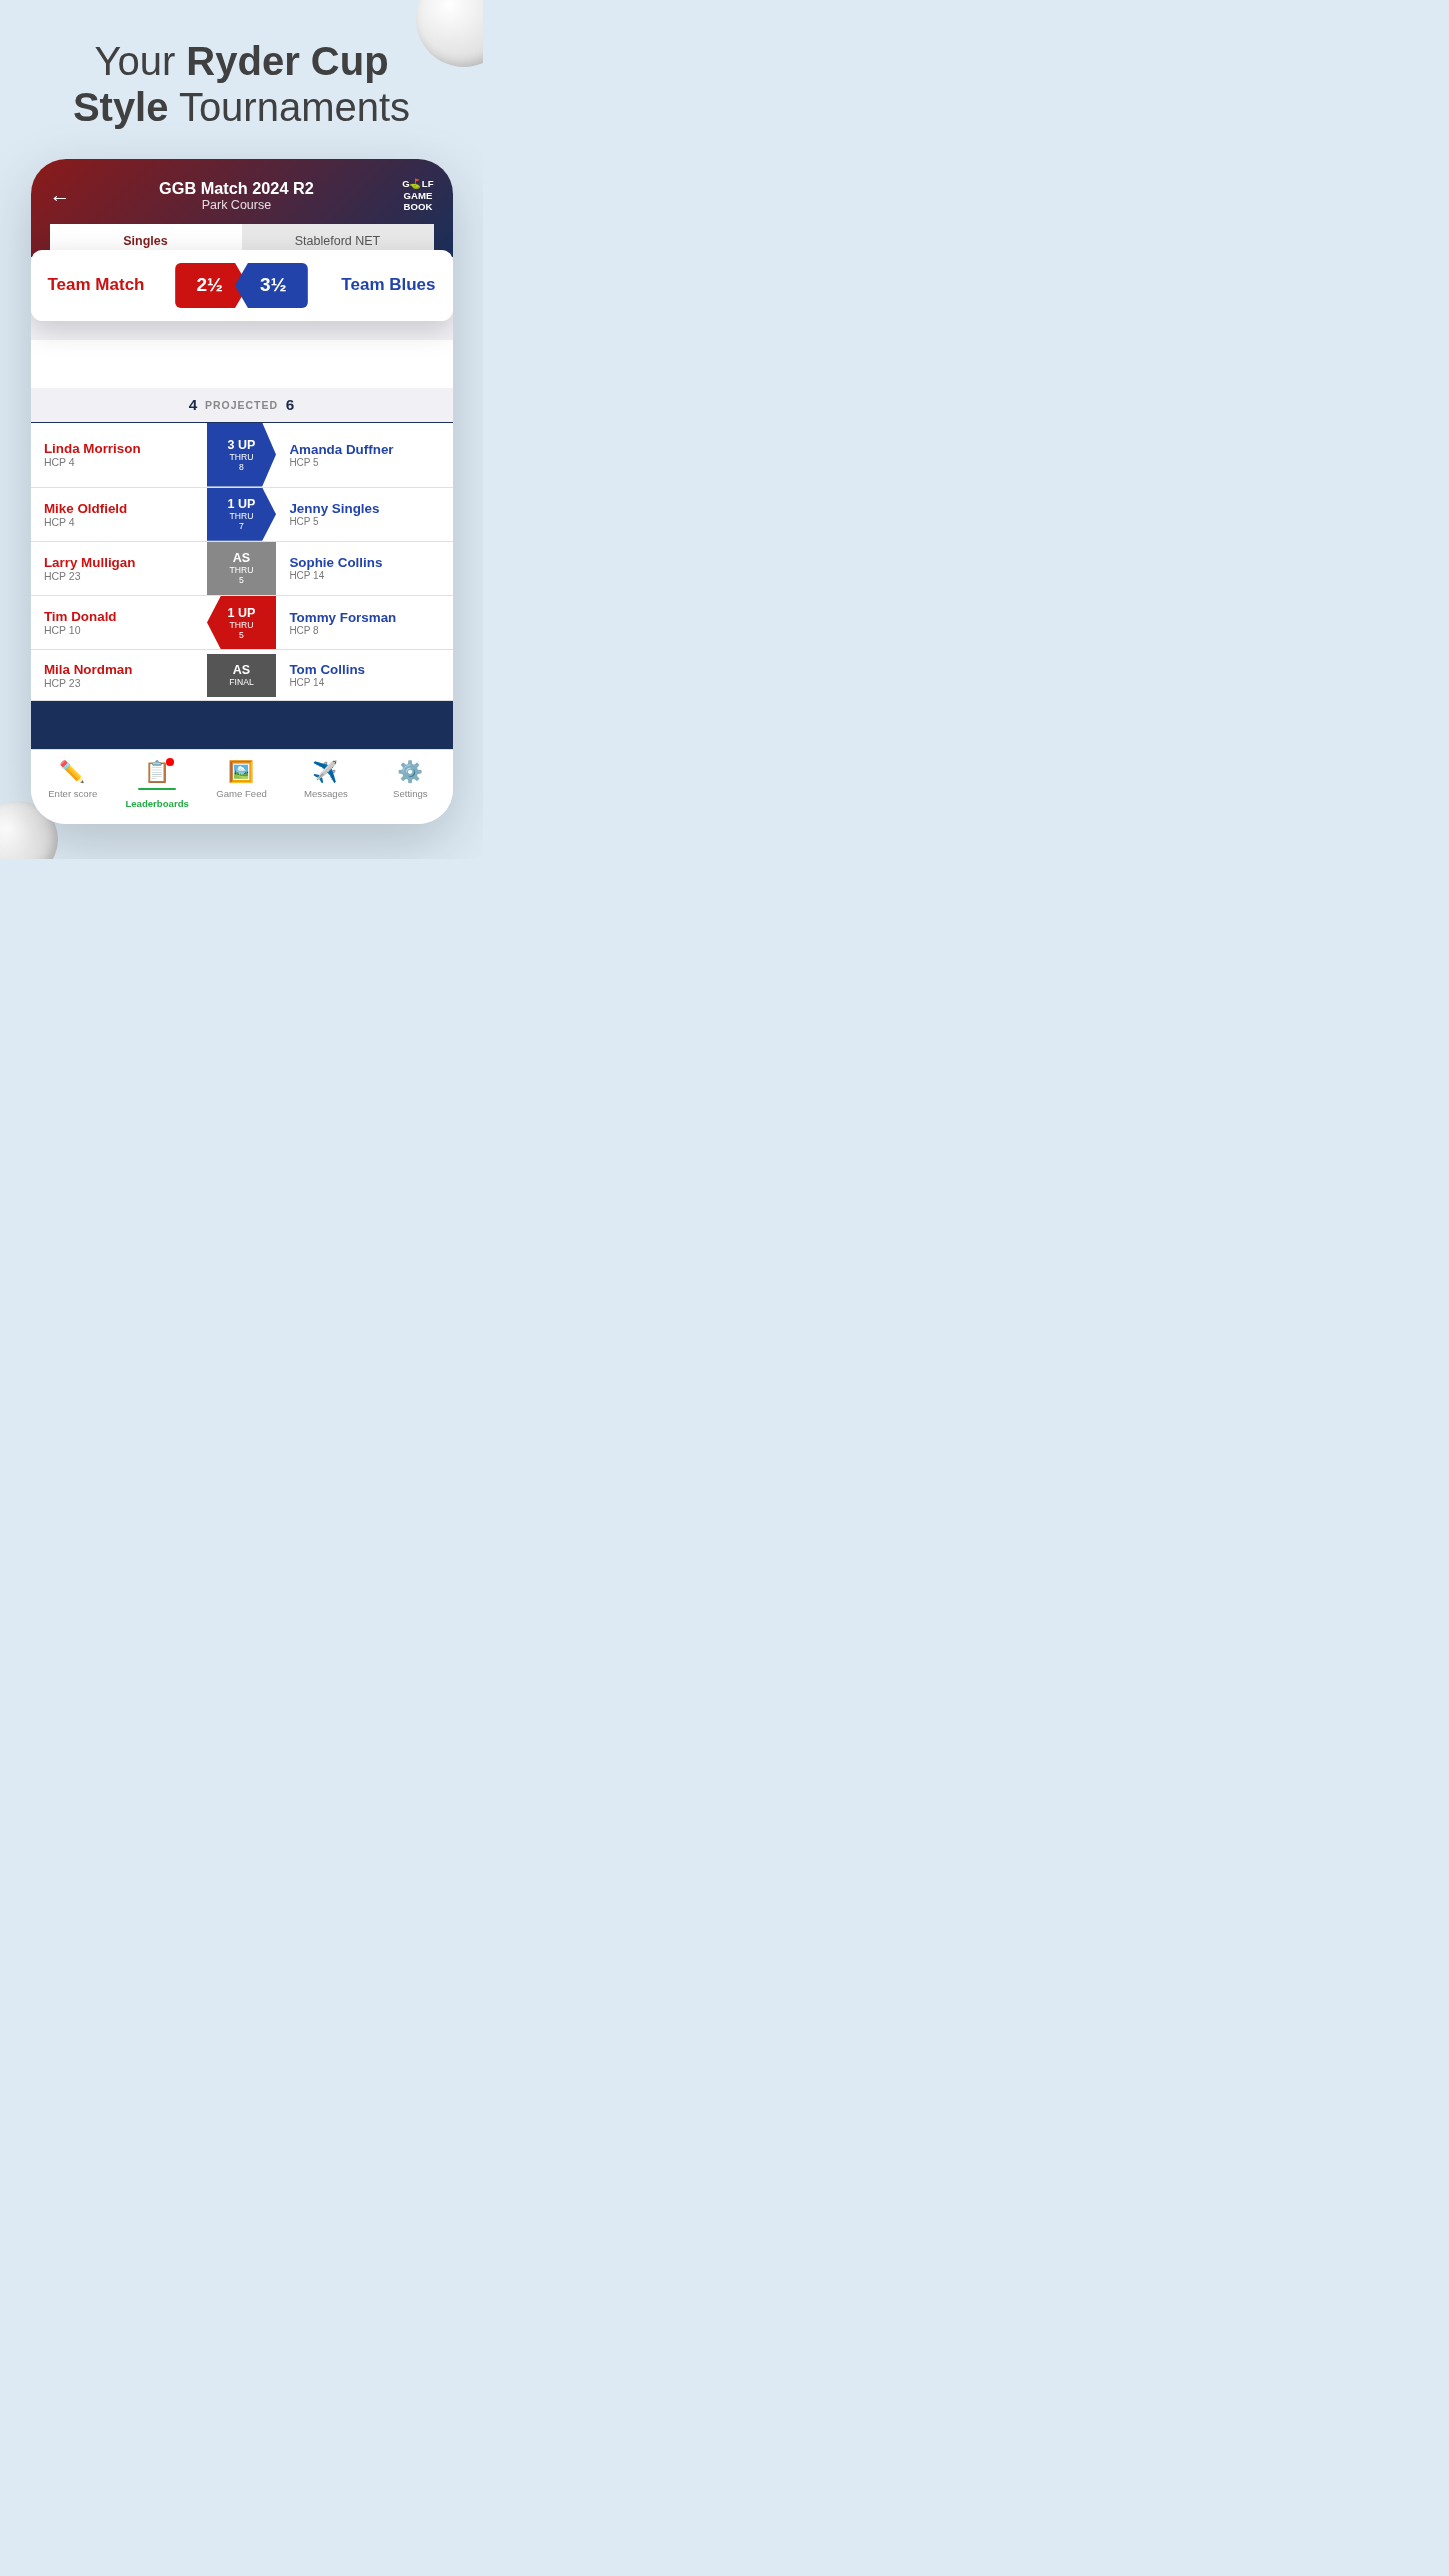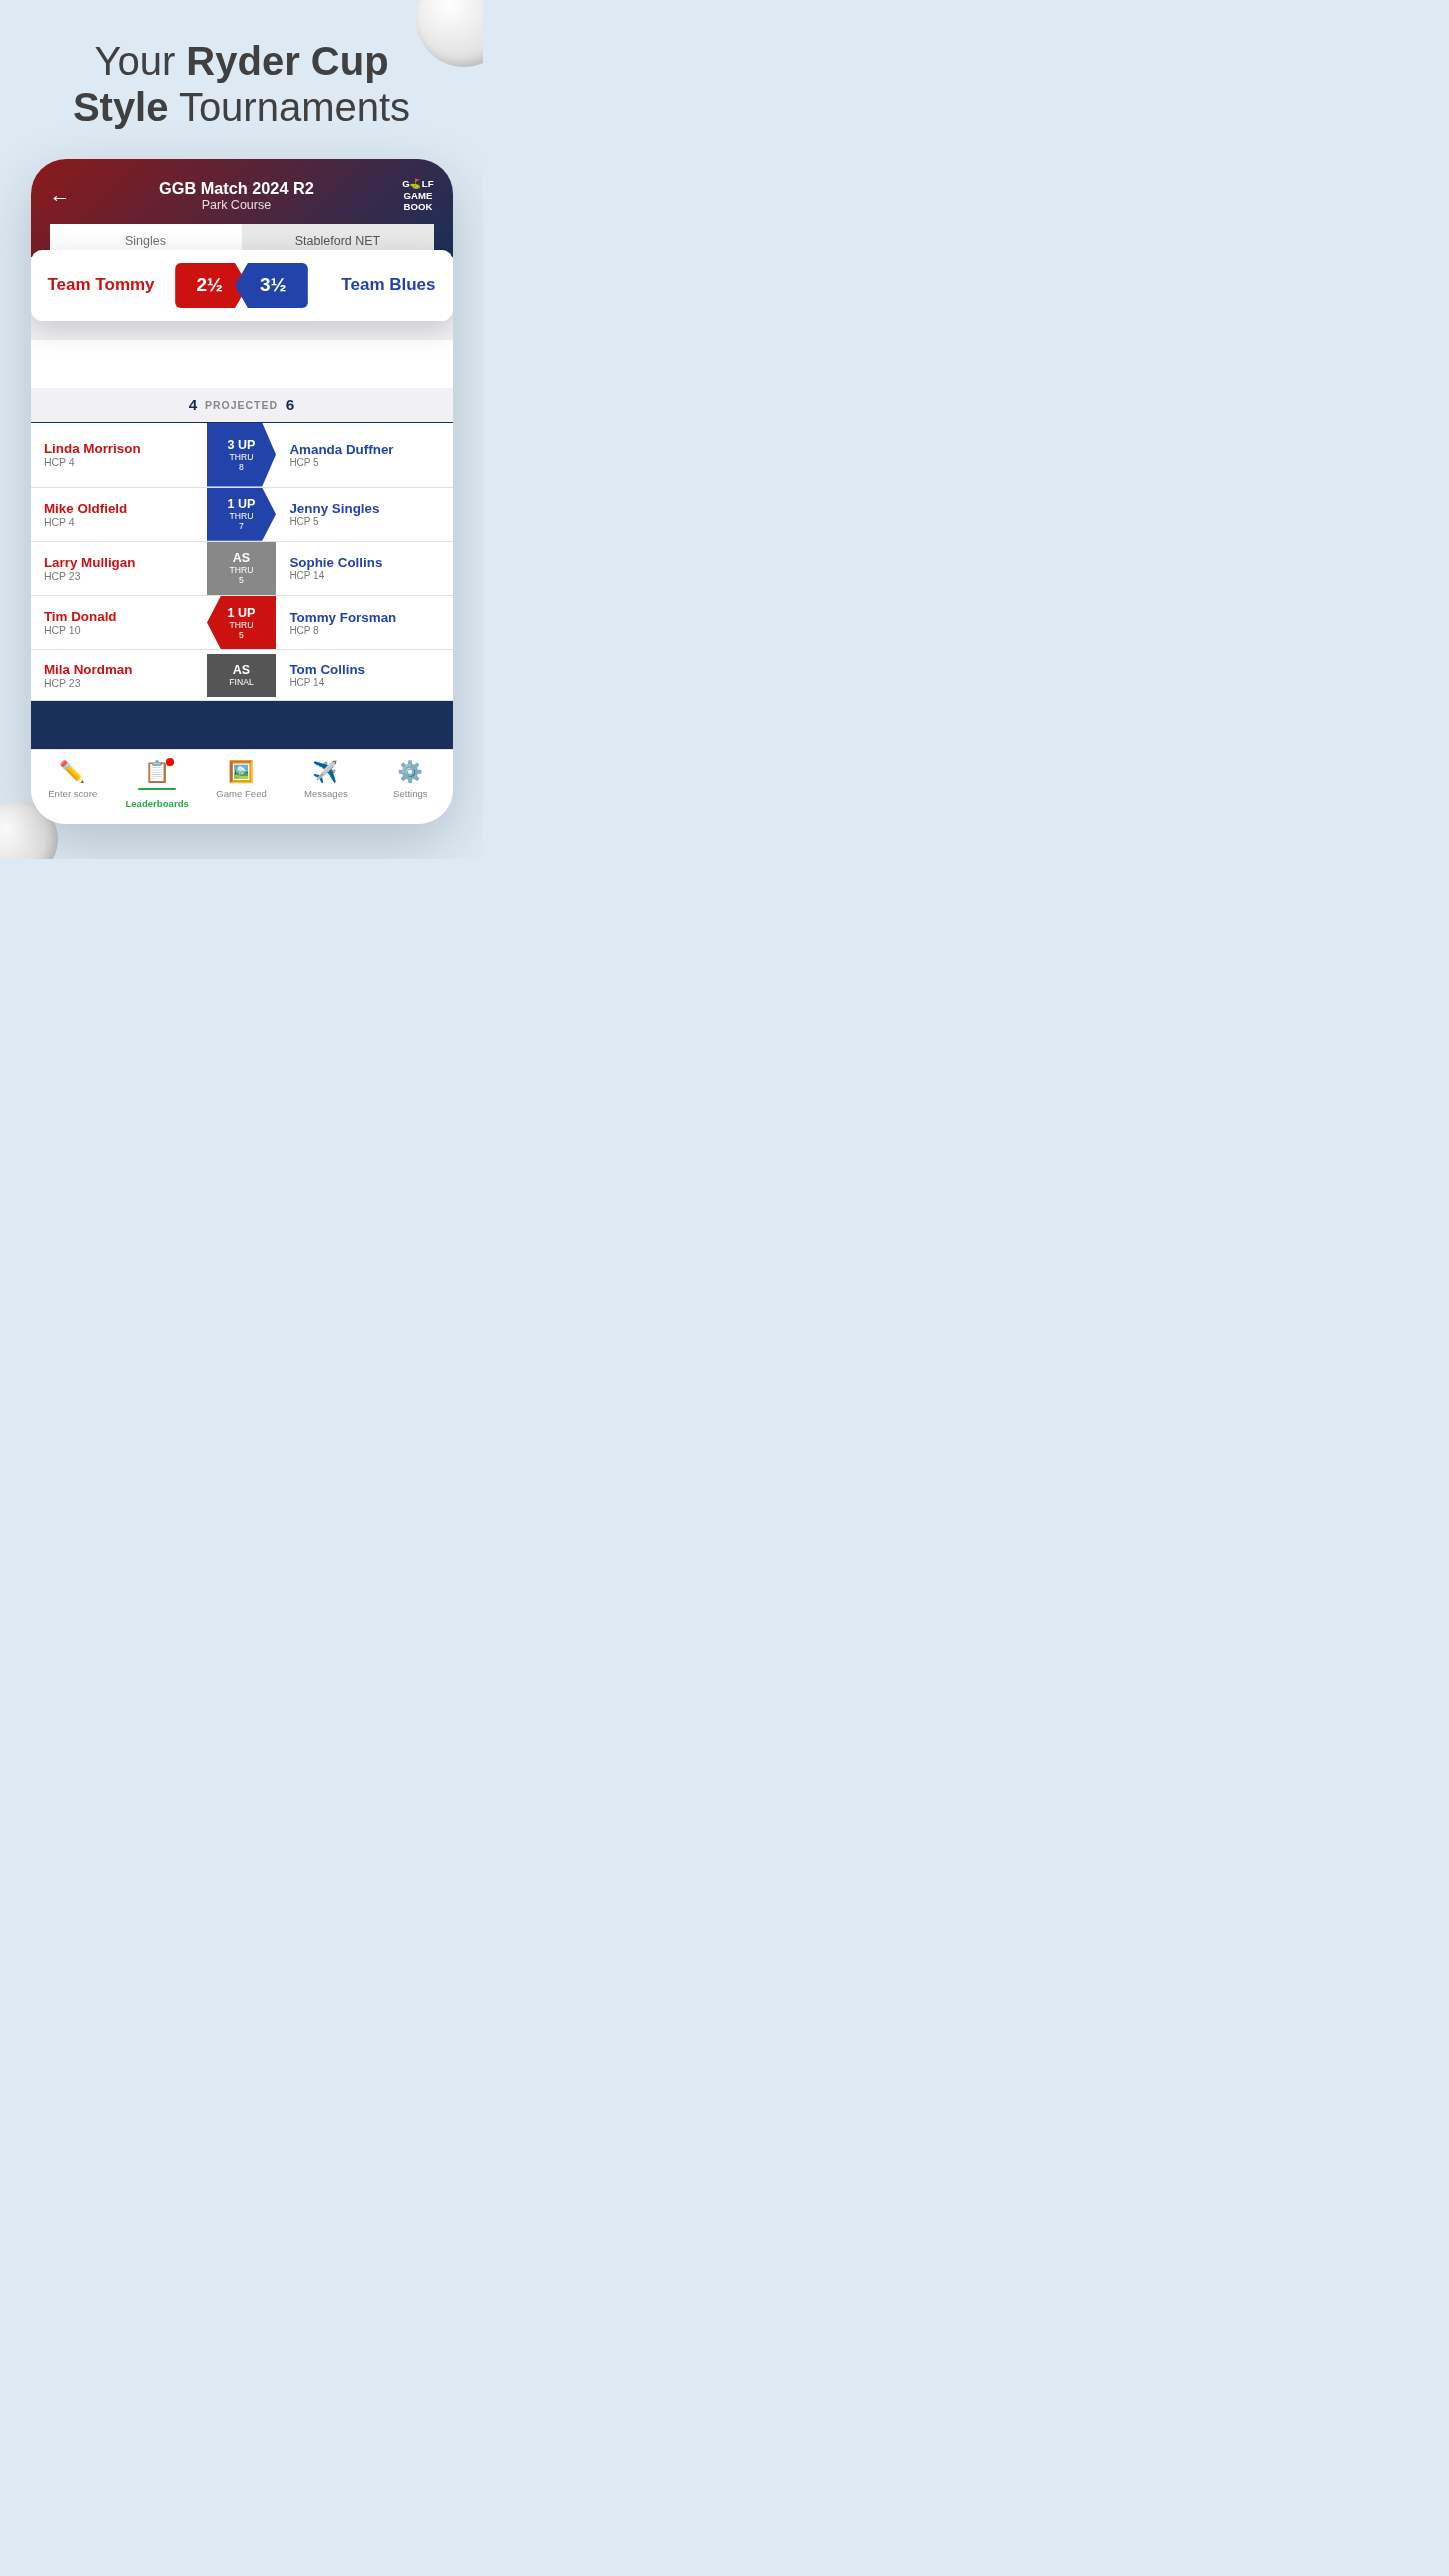--- a/index.html
+++ b/index.html
@@ -109,22 +109,22 @@
     .tab {
       flex: 1;
       padding: 9.6px;
       text-align: center;
       font-size: 12.5px;
       color: #555;
       cursor: pointer;
     }
     .tab.active {
       background: white;
-      color: #737373;
-      font-weight: 400;
+      color: #7f1d1d;
+      font-weight: 700;
     }
     .score-banner {
       position: absolute;
       top: -34px;
       left: -29px;
       right: -29px;
       background: white;
       border-radius: 11.5px;
       box-shadow: 0 7.7px 29px rgba(0,0,0,0.18);
       display: flex;
@@ -285,21 +285,21 @@
 
       <div class="tabs">
         <div class="tab active">Singles</div>
         <div class="tab">Stableford NET</div>
       </div>
     </div>
 
     <div style="position:relative; margin: 0 -9.6px;">
       <div style="height: 35px; background: #f0f0f5;"></div>
       <div class="score-banner" style="position:absolute; top:-7.7px; left:9.6px; right:9.6px; background:white; border-radius:11.5px; box-shadow:0 7.7px 29px rgba(0,0,0,0.18); display:flex; align-items:center; padding:13.4px 17px; gap:7.7px;">
-        <div class="team-name-red">Team Tommy</div>
+        <div class="team-name-red">Team Match</div>
         <div style="display:flex; align-items:center; position:relative;">
           <div style="background:#cc1111; color:white; font-size:19px; font-weight:800; padding:11.5px 21px 11.5px 17px; clip-path:polygon(0 0, 82% 0, 100% 50%, 82% 100%, 0 100%); min-width:73px; text-align:center; border-radius:5.8px 0 0 5.8px;">
             <span>2½</span>
           </div>
           <div style="background:#2244aa; color:white; font-size:19px; font-weight:800; padding:11.5px 17px 11.5px 21px; clip-path:polygon(18% 0, 100% 0, 100% 100%, 18% 100%, 0 50%); min-width:73px; text-align:center; border-radius:0 5.8px 5.8px 0; margin-left:-13.4px;">
             <span>3½</span>
           </div>
         </div>
         <div class="team-name-blue">Team Blues</div>
       </div>

